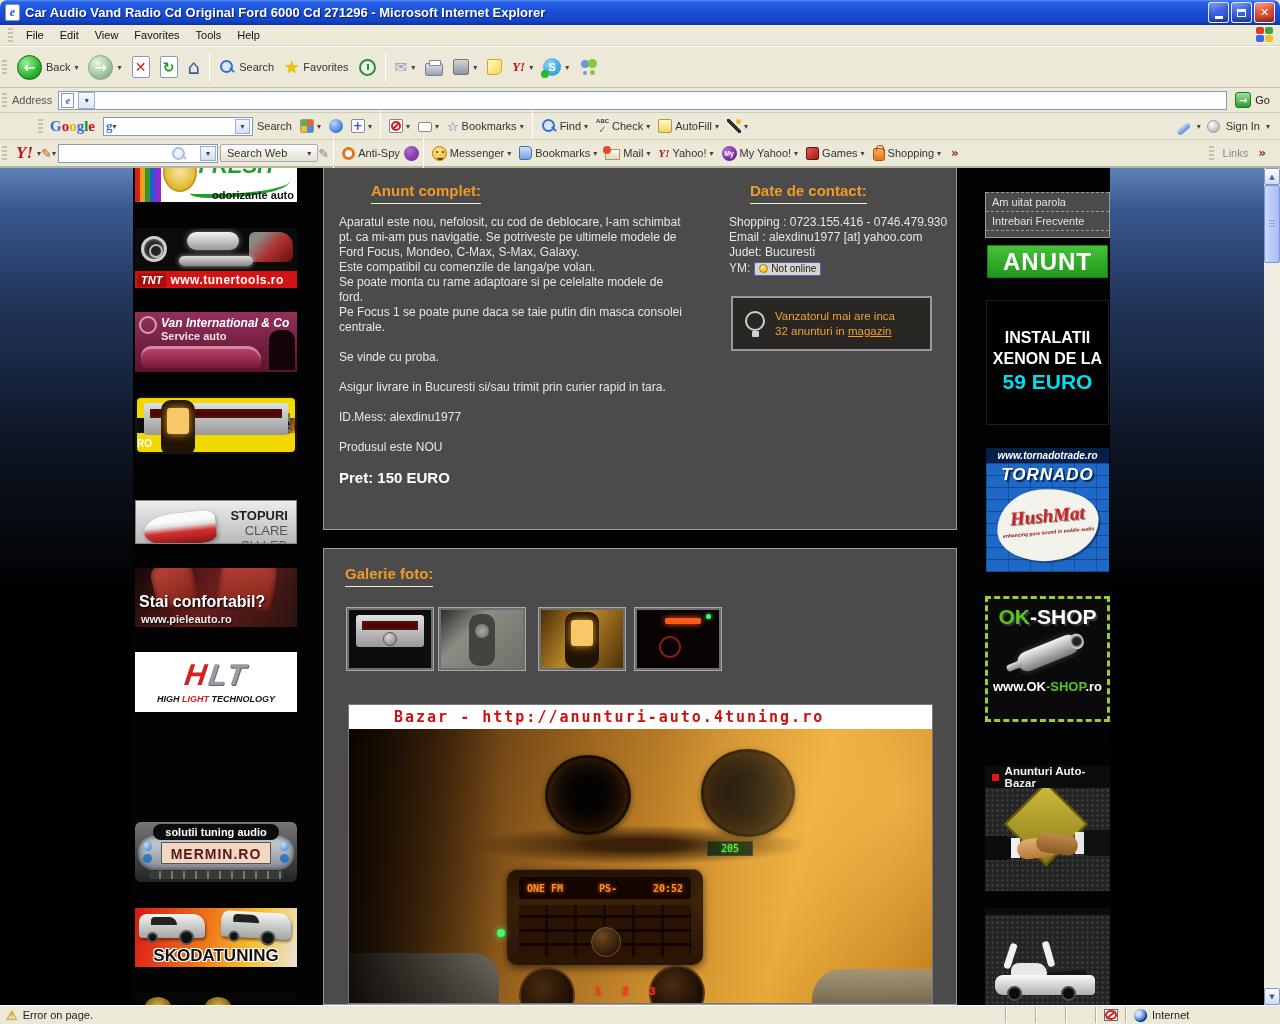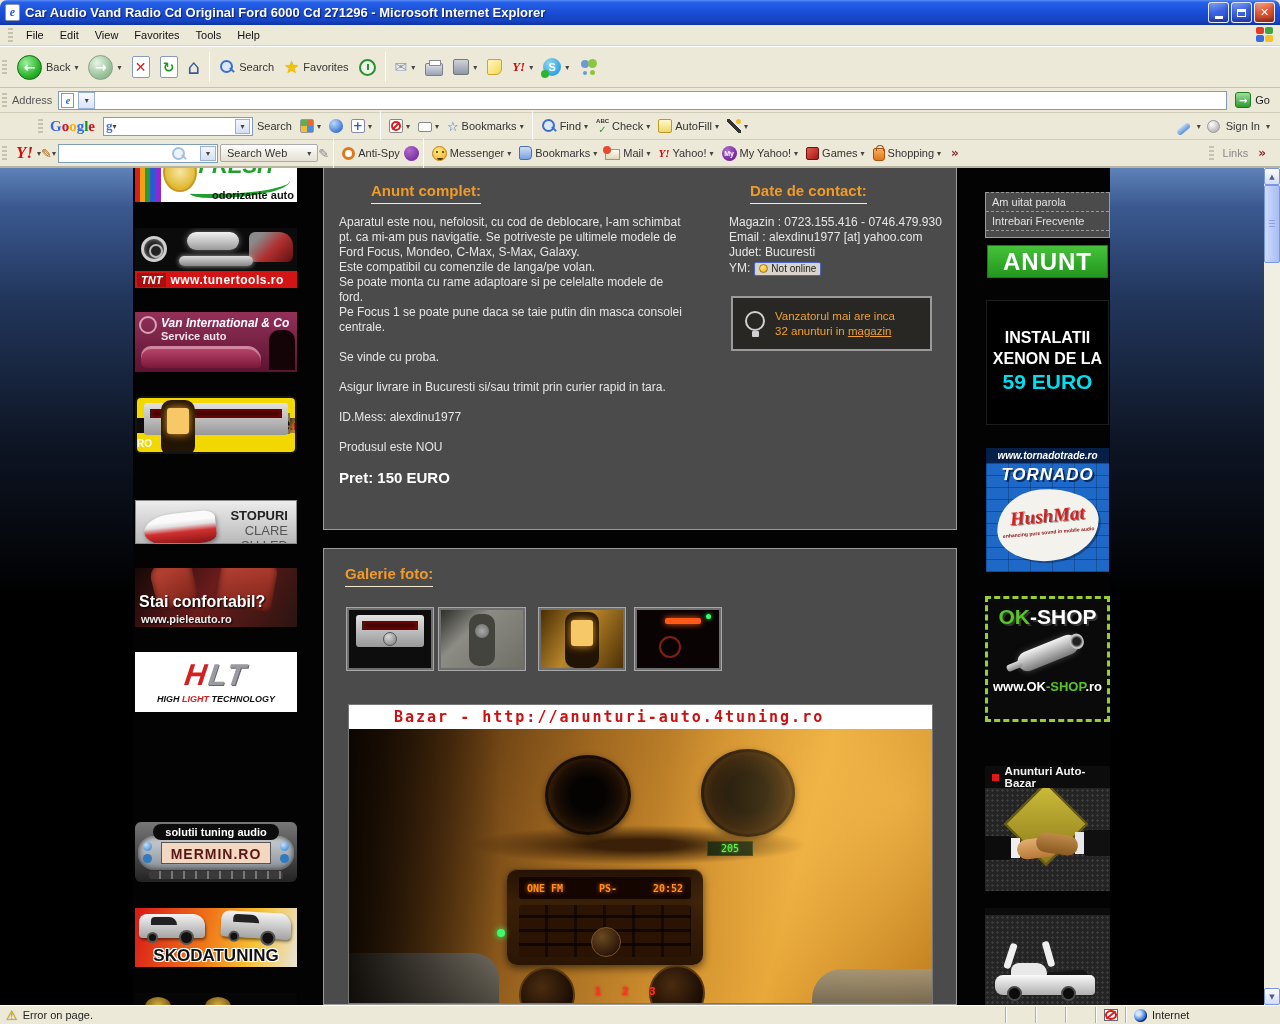--- a/index.html
+++ b/index.html
@@ -712,21 +712,21 @@
             <div class="ad-line"></div>
             <div class="ad-line">Se vinde cu proba.</div>
             <div class="ad-line"></div>
             <div class="ad-line">Asigur livrare in Bucuresti si/sau trimit prin curier rapid in tara.</div>
             <div class="ad-line"></div>
             <div class="ad-line">ID.Mess: alexdinu1977</div>
             <div class="ad-line"></div>
             <div class="ad-line">Produsul este NOU</div>
           </div>
         <div class="contact-block">
-          <div>Magazin : 0723.155.416 - 0746.479.930</div>
+          <div>Shopping : 0723.155.416 - 0746.479.930</div>
           <div>Email : alexdinu1977 [at] yahoo.com</div>
           <div>Judet: Bucuresti</div>
           <div class="ym-row">
             <span>YM:</span>
             <span class="ym-badge">
               <span class="ym-smiley"></span>
               <span>Not online</span>
             </span>
           </div>
         </div>

